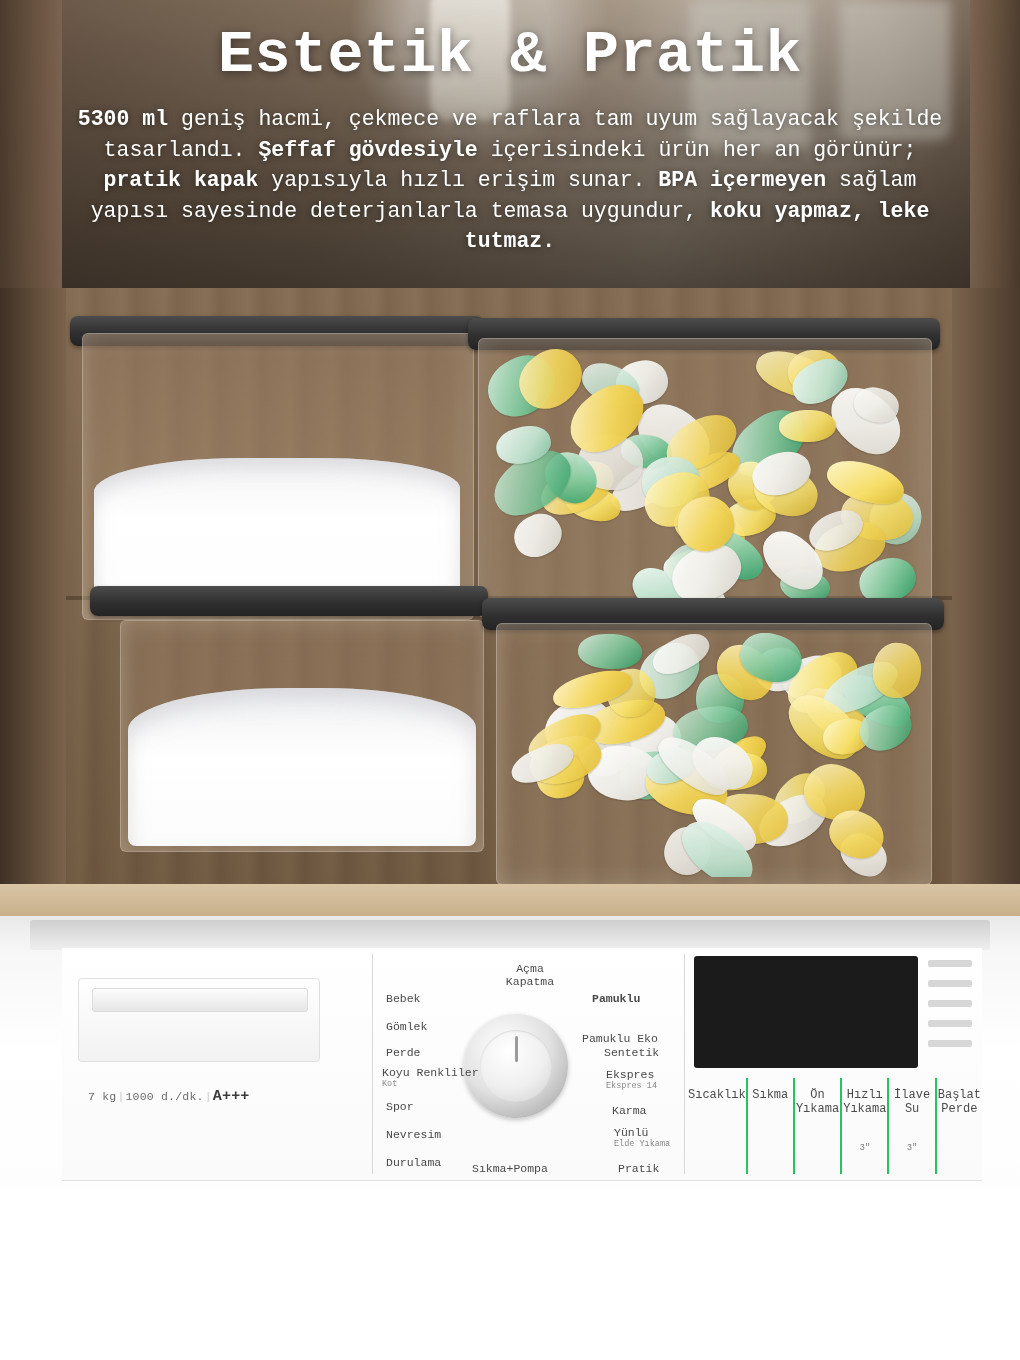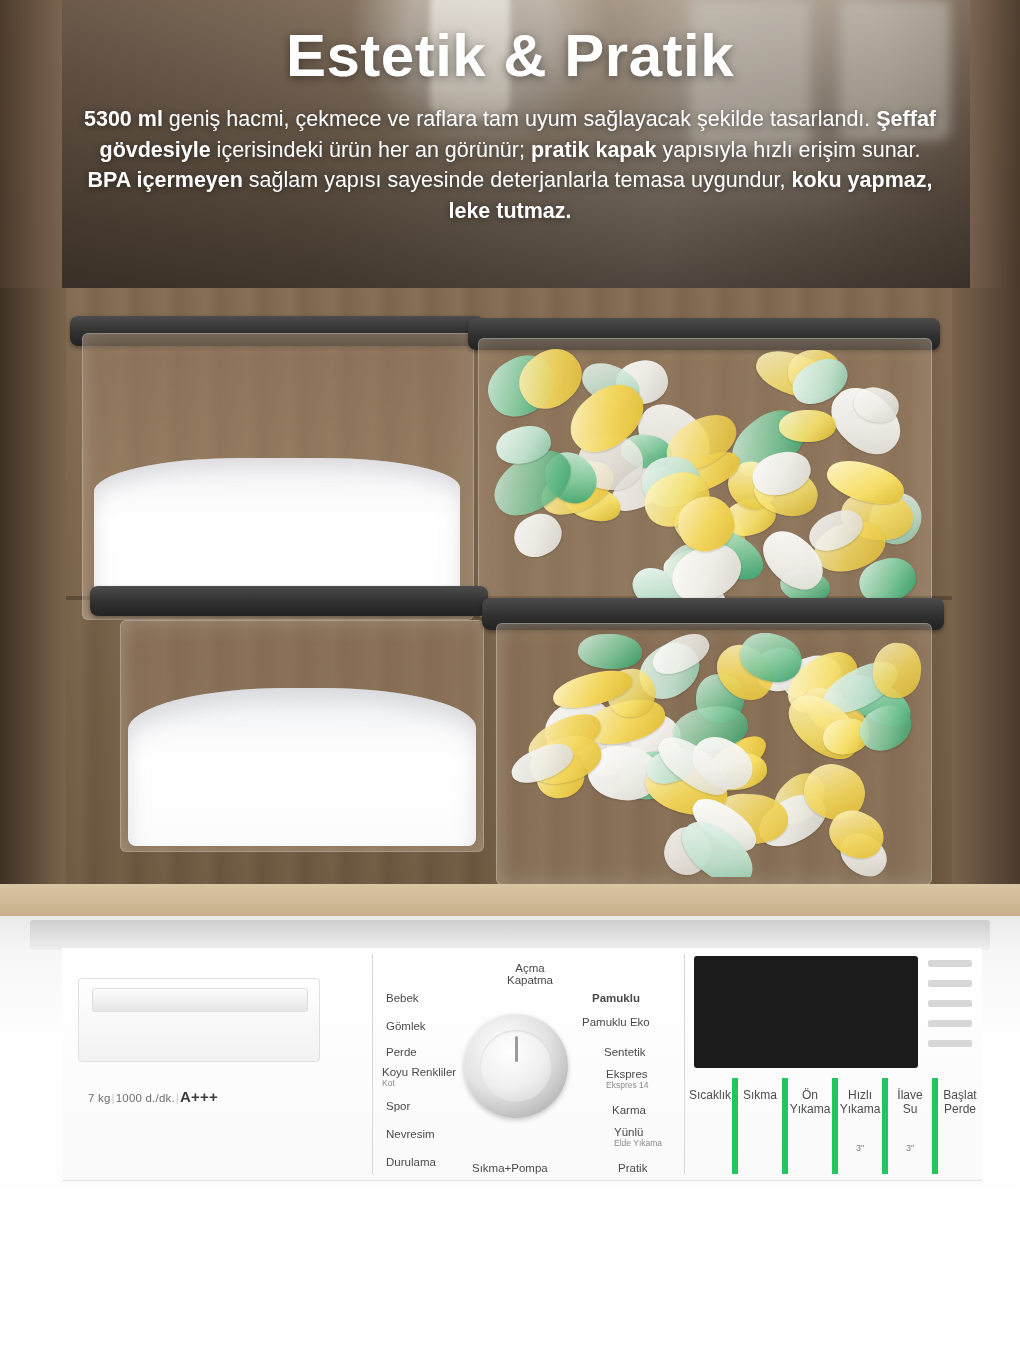--- a/index.html
+++ b/index.html
@@ -9,20 +9,21 @@
   }
   body {
     font-family: "Liberation Sans", sans-serif;
   }
   .page {
     position: relative;
     width: 1020px;
     height: 1188px;
     overflow: hidden;
     background: #bef264;
+    font-family: Liberation Mono, monospace;
   }
 
   
   .hero {
     position: absolute;
     left: 0; top: 0;
     width: 1020px;
     height: 288px;
     overflow: hidden;
     background: #6d5a4c;
@@ -242,21 +243,21 @@
     background: #d7d7d7;
     margin-bottom: 13px;
     border-radius: 2px;
   }
   .btn-row {
     position: absolute; left: 688px; top: 790px; width: 294px; height: 96px;
     display: flex;
   }
   .btn-cell {
     flex: 1;
-    border-left: 6px solid #22c55e;
+    border-left: 2px solid #22c55e;
     text-align: center;
     padding-top: 10px;
     box-sizing: border-box;
   }
   .btn-cell:first-child { border-left: none; }
   .btn-cell span {
     display: block;
     font-size: 12px;
     color: #4c4c4c;
     line-height: 1.2;
@@ -506,21 +507,21 @@
       <div class="prog-label" style="left:6px; top:176px;">Nevresim</div>
       <div class="prog-label" style="left:6px; top:204px;">Durulama</div>
 
       <div class="prog-label" style="left:112px; top:10px; text-align:center; width:76px;">
         Açma<span class="sub" style="font-size:11.5px;color:#4a4a4a;">Kapatma</span>
       </div>
 
       <div class="prog-label" style="left:92px; top:210px;">Sıkma+Pompa</div>
 
       <div class="prog-label bold" style="left:212px; top:40px;">Pamuklu</div>
-      <div class="prog-label" style="left:202px; top:64px;">Pamuklu Eko</div>
+      <div class="prog-label" style="left:202px; top:80px;">Pamuklu Eko</div>
       <div class="prog-label" style="left:224px; top:94px;">Sentetik</div>
       <div class="prog-label" style="left:226px; top:116px;">
         <span>Ekspres</span>
         <span class="sub">Ekspres 14</span>
       </div>
       <div class="prog-label" style="left:232px; top:152px;">Karma</div>
       <div class="prog-label" style="left:234px; top:174px;">
         <span>Yünlü</span>
         <span class="sub">Elde Yıkama</span>
       </div>

